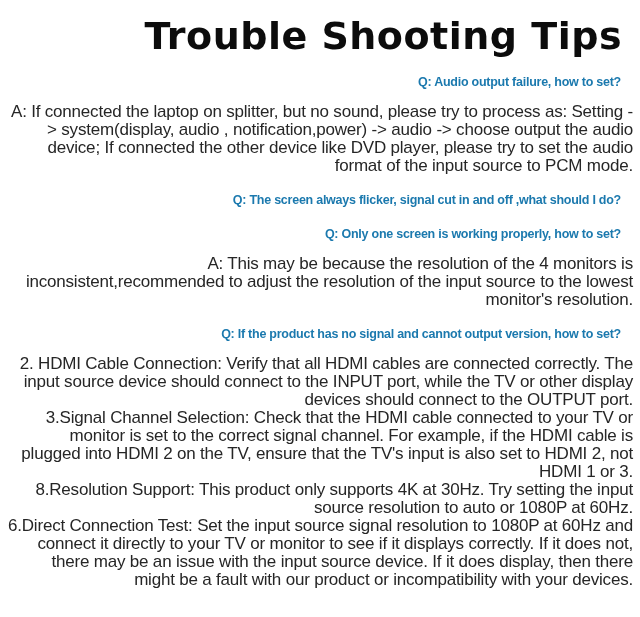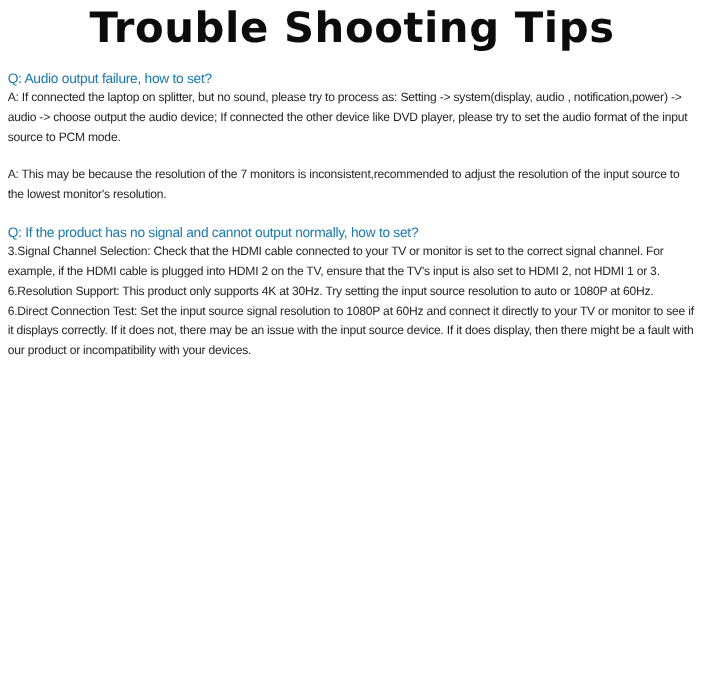--- a/index.html
+++ b/index.html
@@ -14,82 +14,87 @@
     font-family: "Liberation Sans", sans-serif;
   }
   .page {
     box-sizing: border-box;
     width: 640px;
     height: 617px;
     padding: 2px 7px 4px 7px;
     background: var(--bg, #ffffff);
   }
   .title {
-    margin: 0;
+    margin: 11px;
     padding: 0;
-    text-align: center;
+    text-align: right;
     font-size: 38px;
     line-height: 46px;
     font-weight: bold;
     letter-spacing: 0.5px;
     color: var(--title, #0c0c0c);
     font-family: "DejaVu Sans", "Liberation Sans", sans-serif;
   }
   .faq-list {
     margin-top: 14px;
   }
   .qa {
     margin: 0 0 16px 0;
   }
   .q {
-    margin: 0;
+    margin: 12px;
     padding: 0;
     font-size: 12.5px;
     line-height: 18px;
-    font-weight: normal;
+    font-weight: bold;
     letter-spacing: -0.25px;
     color: var(--question, #1b79ae);
+    text-align: right;
   }
   .a p {
     margin: 0;
     padding: 0;
-    font-size: 11px;
+    font-size: 17px;
     line-height: 18px;
     letter-spacing: -0.2px;
     color: var(--answer, #262626);
+    text-align: right;
   }
 </style>
 </head>
 <body>
 
 <div class="page" style="--bg: #ffffff; --title: #0c0c0c; --question: #1b79ae; --answer: #262626;">
   <h1 class="title">Trouble Shooting Tips</h1>
   <main class="faq-list">
   <section class="qa">
     <h2 class="q">Q: Audio output failure, how to set?</h2>
     <div class="a">
           <p>A: If connected the laptop on splitter, but no sound, please try to process as: Setting -&gt; system(display, audio , notification,power) -&gt; audio -&gt; choose output the audio device; If connected the other device like DVD player, please try to set the audio format of the input source to PCM mode.</p>
         </div>
   </section>
 
   <section class="qa">
   </section>
 
   <section class="qa">
+    <h2 class="q">Q: The screen always flicker, signal cut in and off ,what should I do?</h2>
   </section>
 
   <section class="qa">
+    <h2 class="q">Q: Only one screen is working properly, how to set?</h2>
     <div class="a">
-          <p>A: This may be because the resolution of the 7 monitors is inconsistent,recommended to adjust the resolution of the input source to the lowest monitor's resolution.</p>
+          <p>A: This may be because the resolution of the 4 monitors is inconsistent,recommended to adjust the resolution of the input source to the lowest monitor's resolution.</p>
         </div>
   </section>
 
   <section class="qa">
-    <h2 class="q">Q: If the product has no signal and cannot output normally, how to set?</h2>
+    <h2 class="q">Q: If the product has no signal and cannot output version, how to set?</h2>
     <div class="a">
+          <p>2. HDMI Cable Connection: Verify that all HDMI cables are connected correctly. The input source device should connect to the INPUT port, while the TV or other display devices should connect to the OUTPUT port.</p>
           <p>3.Signal Channel Selection: Check that the HDMI cable connected to your TV or monitor is set to the correct signal channel. For example, if the HDMI cable is plugged into HDMI 2 on the TV, ensure that the TV's input is also set to HDMI 2, not HDMI 1 or 3.</p>
-          <p>6.Resolution Support: This product only supports 4K at 30Hz. Try setting the input source resolution to auto or 1080P at 60Hz.</p>
+          <p>8.Resolution Support: This product only supports 4K at 30Hz. Try setting the input source resolution to auto or 1080P at 60Hz.</p>
           <p>6.Direct Connection Test: Set the input source signal resolution to 1080P at 60Hz and connect it directly to your TV or monitor to see if it displays correctly. If it does not, there may be an issue with the input source device. If it does display, then there might be a fault with our product or incompatibility with your devices.</p>
         </div>
   </section>
 
 </main>
 </div>
 
 </body></html>

